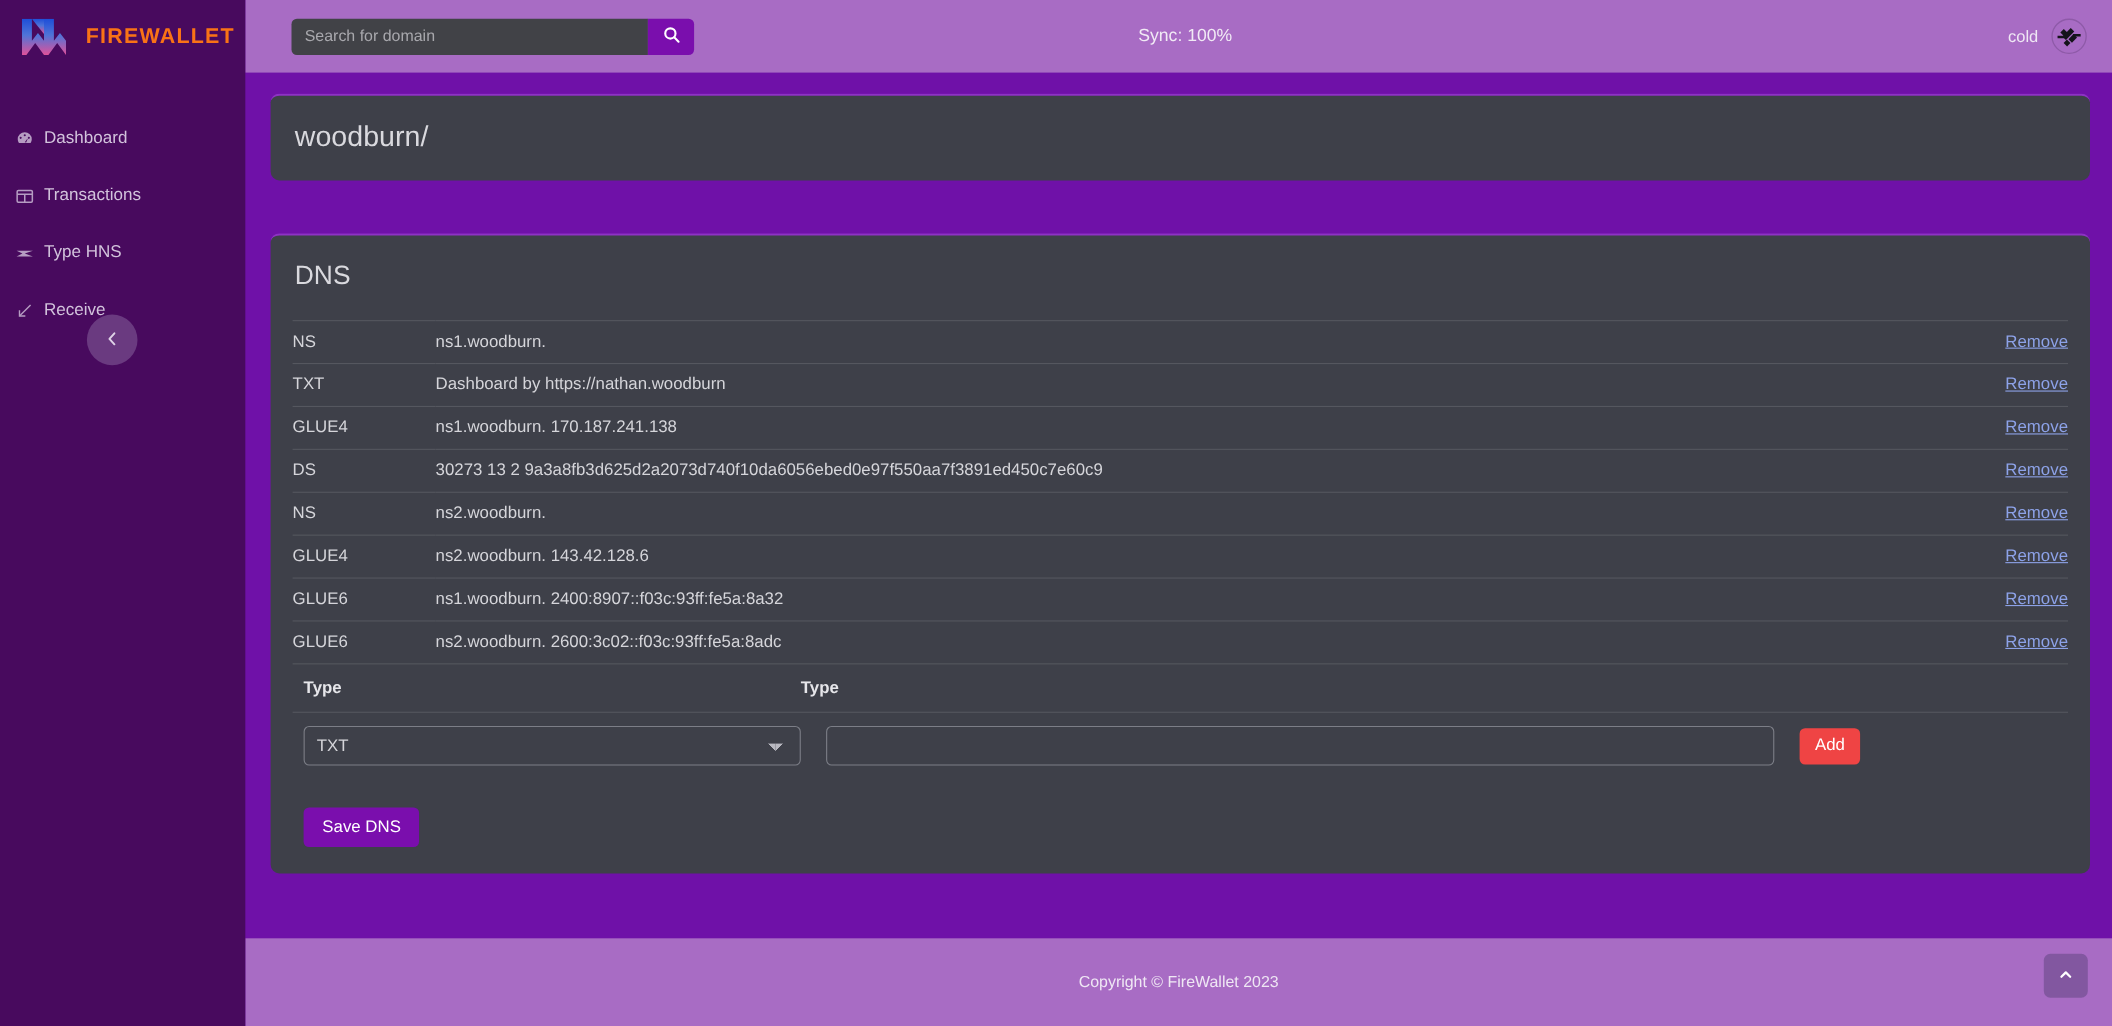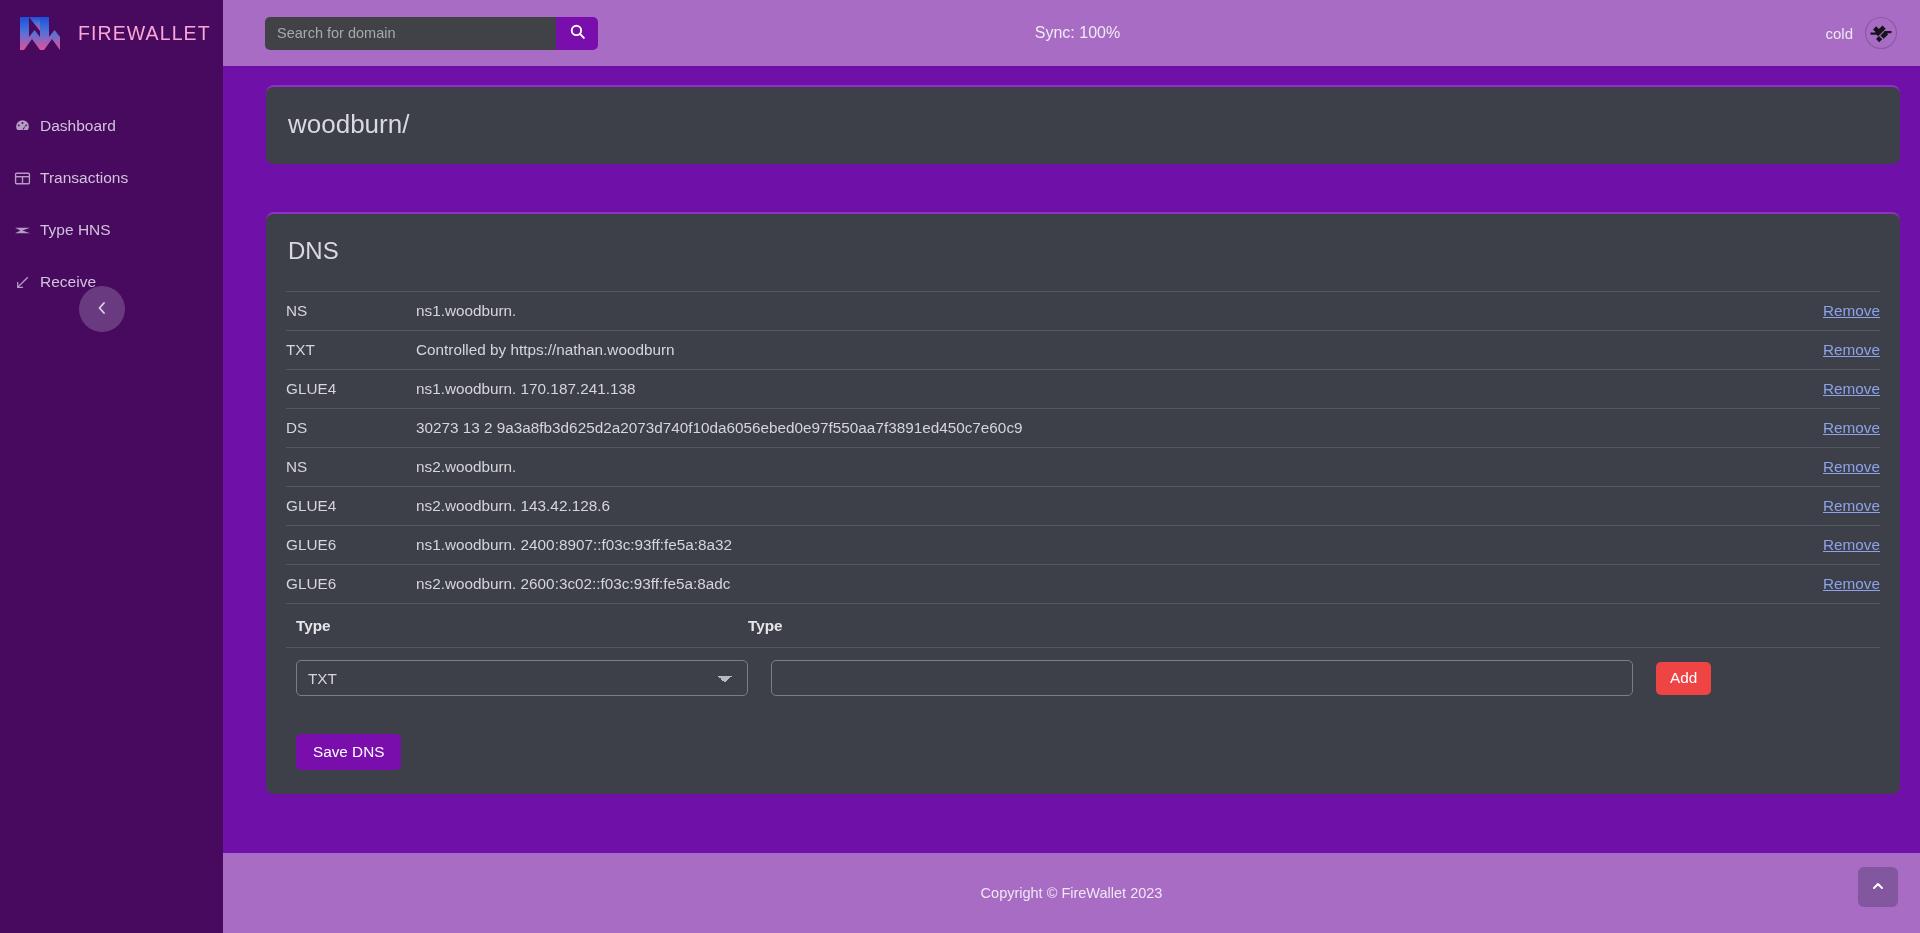--- a/index.html
+++ b/index.html
@@ -20,23 +20,23 @@
     z-index: 5;
   }
   .brand {
     height: 66px;
     display: flex; align-items: center;
     padding-left: 20px;
     gap: 18px;
   }
   .logo-w { width: 40px; height: 33px; display:block; }
   .brand-name {
-    color: #f9a8d4;
+    color: #f97316;
     font-size: 19.5px;
-    font-weight: normal;
+    font-weight: bold;
     letter-spacing: 1.1px;
     text-align: center;
   }
   .nav { margin-top: 17px; }
   .nav-item {
     display: flex; align-items: flex-end;
     gap: 9px;
     padding: 0 0 0 14px;
     height: 52px;
     color: #d2c3dc;
@@ -63,21 +63,21 @@
   
   .topbar {
     height: 66px;
     background: #a86cc4;
     display: flex; align-items: center;
     position: relative;
     flex: 0 0 66px;
   }
   .search-wrap { display: flex; margin-left: 42px; }
   .search-input {
-    width: 291px; height: 33px;
+    width: 324px; height: 33px;
     background: #414247;
     border: none;
     border-radius: 5px 0 0 5px;
     color: #5eead4;
     font-size: 14.5px;
     font-family: "Liberation Sans", sans-serif;
     padding: 0 12px;
     outline: none;
   }
   .search-input::placeholder { color: #a8a8ad; }
@@ -106,21 +106,20 @@
   }
   .wallet-name { color: #efe7f4; font-size: 15px; }
   .hns-logo { width: 34px; height: 34px; display:block; }
 
   
   .content {
     flex: 1;
     background: #6f11a8;
     padding: 19px 20px 0 23px;
     overflow: hidden;
-    margin-left: 20px;
   }
   .card {
     background: #3e4049;
     border-radius: 8px;
     border-top: 2px solid #8e32c4;
   }
   .title-card {
     padding: 22px 22px 24px 22px;
     margin-bottom: 48px;
   }
@@ -369,21 +368,21 @@
 
         <table class="dns-table">
           <tbody id="dns-rows">
               <tr>
                 <td class="col-type">NS</td>
                 <td class="col-value">ns1.woodburn.</td>
                 <td class="col-action"><a class="remove-link" href="#">Remove</a></td>
               </tr>
               <tr>
                 <td class="col-type">TXT</td>
-                <td class="col-value">Controlled by https://nathan.woodburn</td>
+                <td class="col-value">Dashboard by https://nathan.woodburn</td>
                 <td class="col-action"><a class="remove-link" href="#">Remove</a></td>
               </tr>
               <tr>
                 <td class="col-type">GLUE4</td>
                 <td class="col-value">ns1.woodburn. 170.187.241.138</td>
                 <td class="col-action"><a class="remove-link" href="#">Remove</a></td>
               </tr>
               <tr>
                 <td class="col-type">DS</td>
                 <td class="col-value">30273 13 2 9a3a8fb3d625d2a2073d740f10da6056ebed0e97f550aa7f3891ed450c7e60c9</td>

